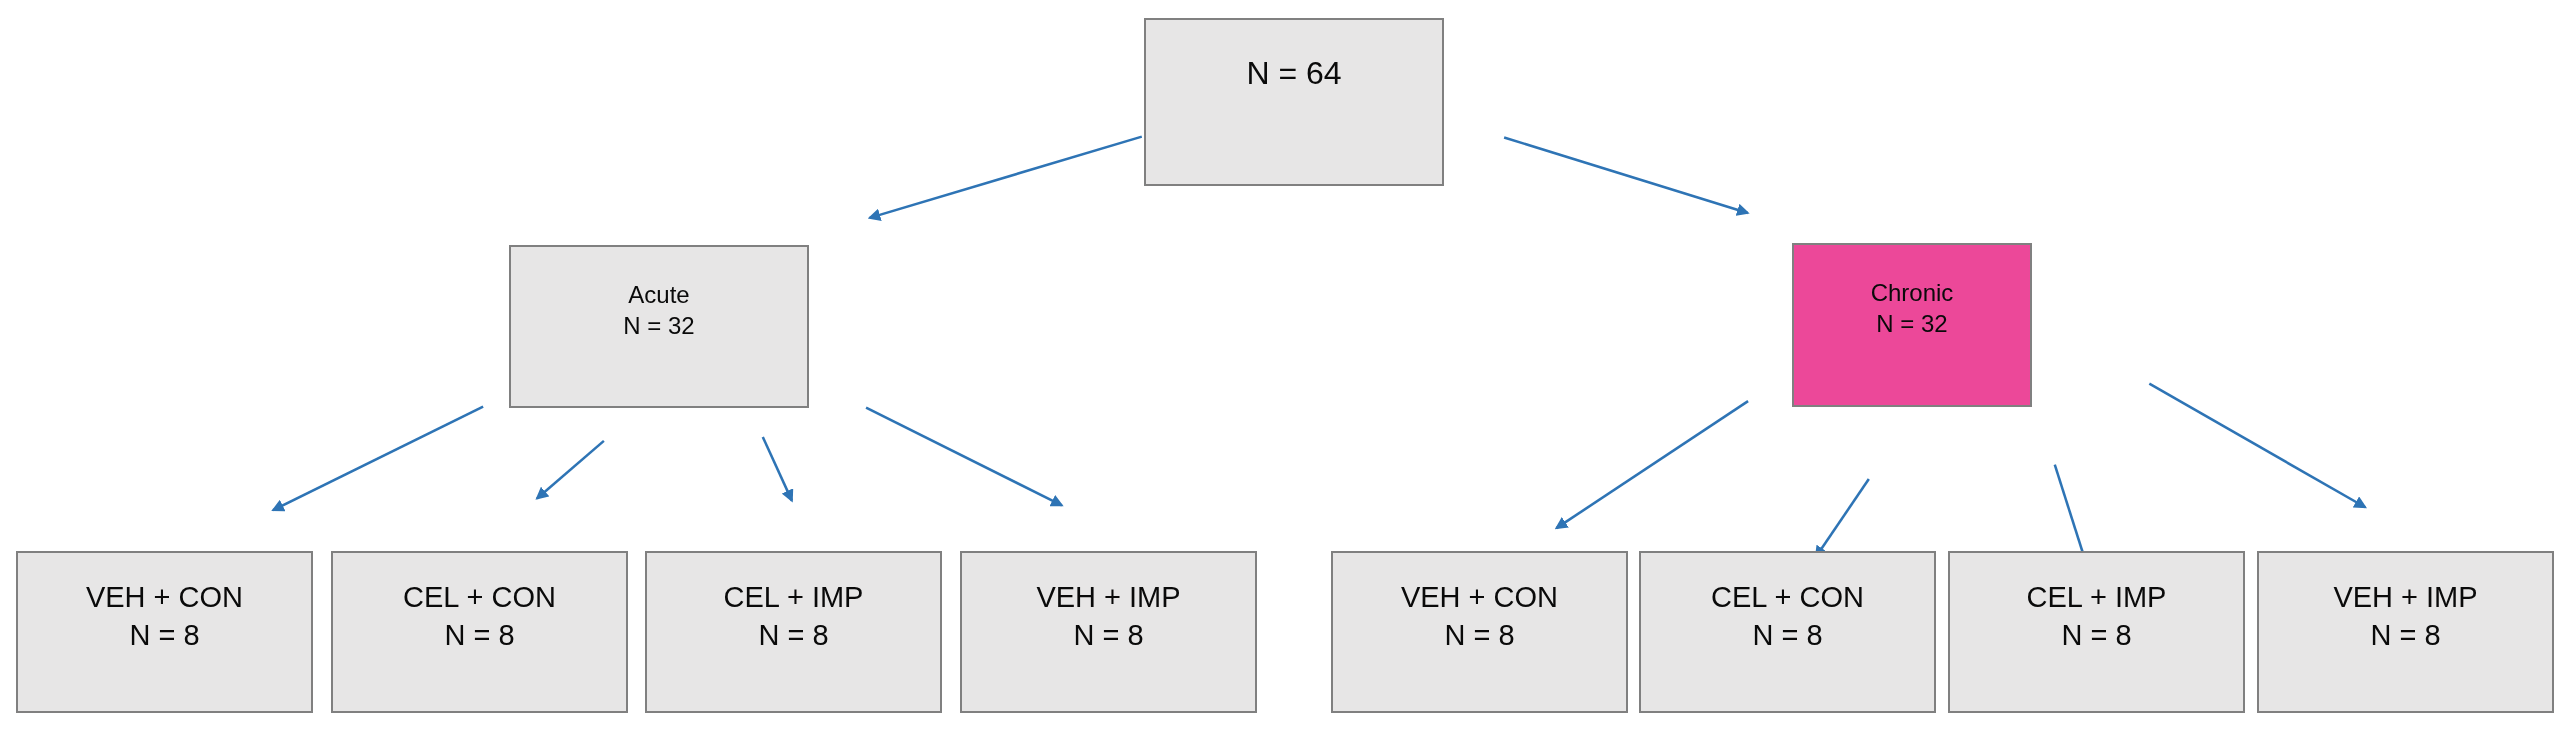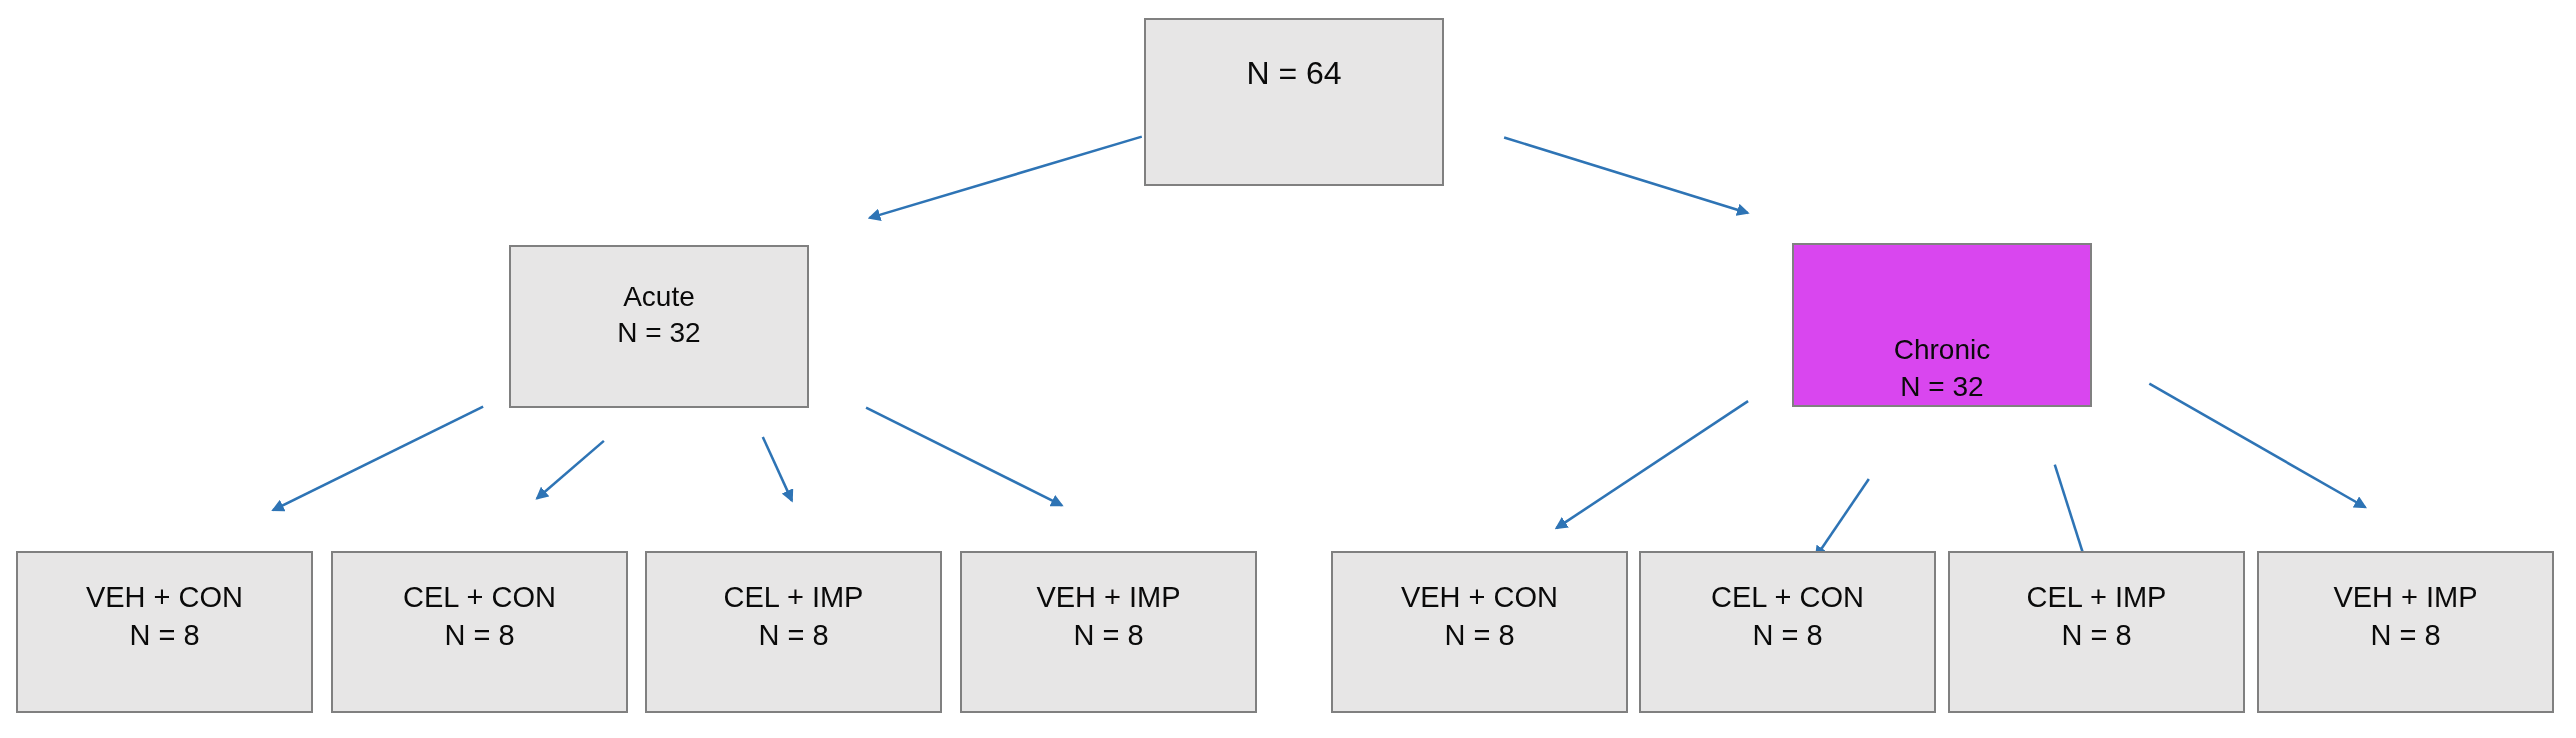--- a/index.html
+++ b/index.html
@@ -47,21 +47,21 @@
     display: block;
     line-height: 1.30;
     white-space: nowrap;
   }
   
   .node.root .node-inner { padding-top: 33px; }
   .node.root .node-line { font-size: 32px; }
 
   
   .node.level2 .node-inner { padding-top: 32px; }
-  .node.level2 .node-line { font-size: 28px; }
+  .node.level2 .node-line { font-size: 24px; }
 
   
   .node.leaf .node-inner { padding-top: 26px; }
   .node.leaf .node-line { font-size: 29px; }
 </style>
 </head>
 <body>
 
 <div id="canvas">
 
@@ -90,21 +90,21 @@
         <div class="node-inner">
           <span class="node-line">N = 64</span>
         </div>
       </div>
       <div class="node level2" style="left: 509px; top: 245px; width: 300px; height: 163px; background: rgb(231, 230, 230); border-color: rgb(128, 128, 128); color: rgb(10, 10, 10);">
         <div class="node-inner">
           <span class="node-line">Acute</span>
           <span class="node-line">N = 32</span>
         </div>
       </div>
-      <div class="node level2" style="left: 1792px; top: 243px; width: 300px; height: 164px; background: #d946ef; border-color: rgb(128, 128, 128); color: rgb(10, 10, 10); justify-content: flex-end;">
+      <div class="node level2" style="left: 1792px; top: 243px; width: 240px; height: 164px; background: #ec4899; border-color: rgb(128, 128, 128); color: rgb(10, 10, 10);">
         <div class="node-inner">
           <span class="node-line">Chronic</span>
           <span class="node-line">N = 32</span>
         </div>
       </div>
       <div class="node leaf" style="left: 16px; top: 551px; width: 297px; height: 162px; background: rgb(231, 230, 230); border-color: rgb(128, 128, 128); color: rgb(10, 10, 10);">
         <div class="node-inner">
           <span class="node-line">VEH + CON</span>
           <span class="node-line">N = 8</span>
         </div>

